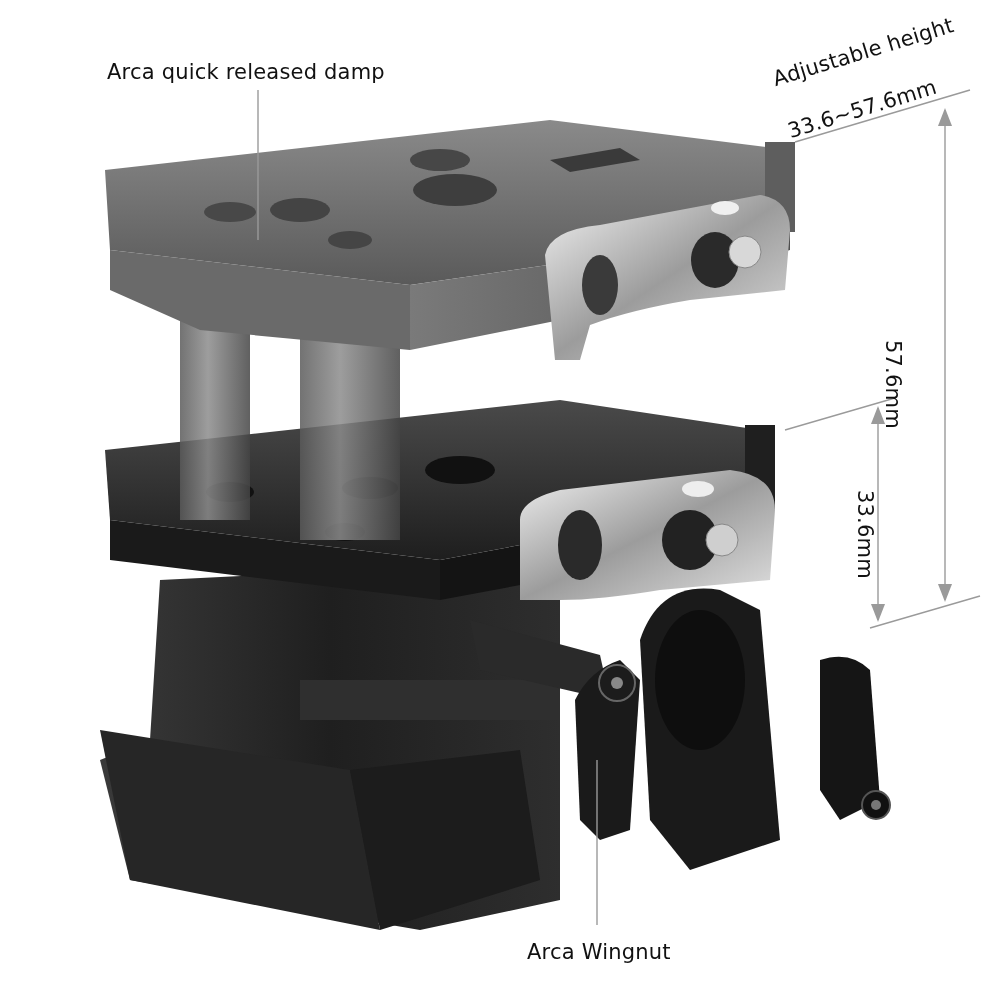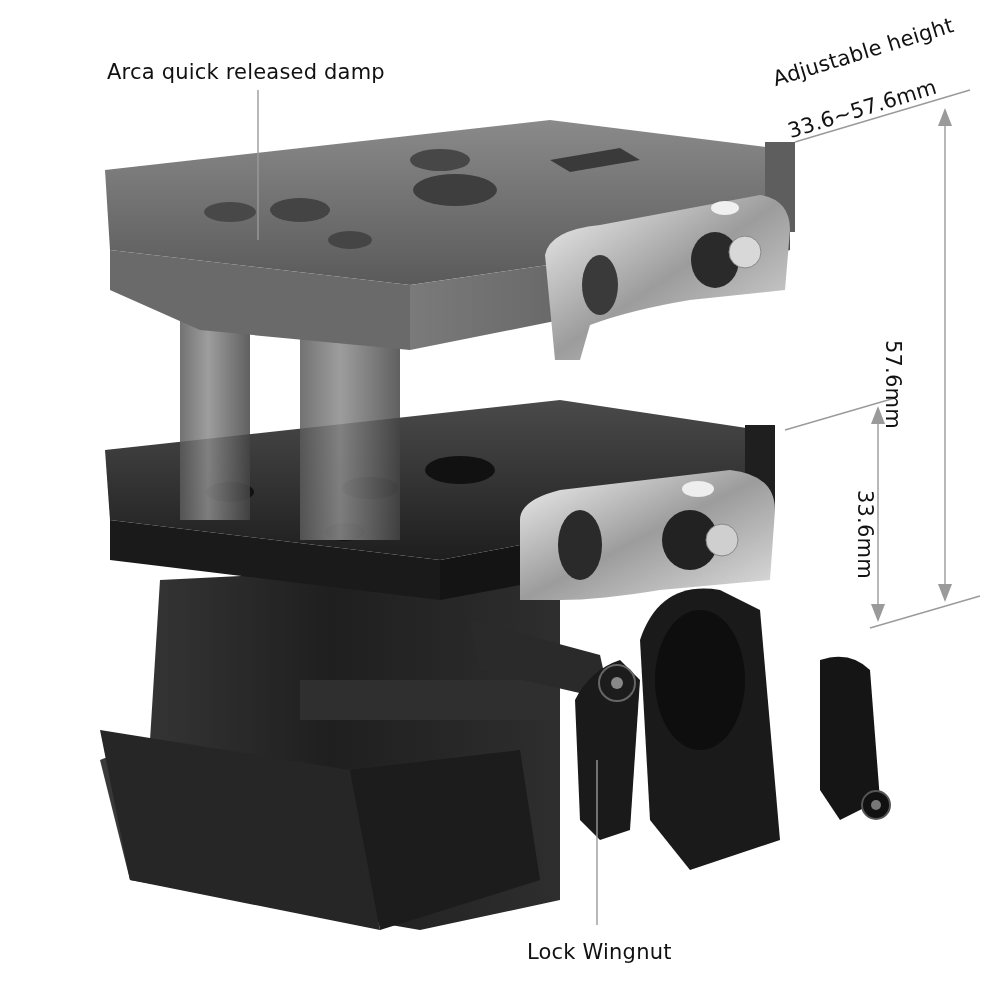--- a/index.html
+++ b/index.html
@@ -131,14 +131,14 @@
       <polygon points="878,406 871,424 885,424"></polygon>
       <polygon points="878,622 871,604 885,604"></polygon>
     </g>
   </svg>
 
   <div class="label lbl-arca">Arca quick released damp</div>
   <div class="label lbl-adj">Adjustable height</div>
   <div class="label lbl-range">33.6~57.6mm</div>
   <div class="label lbl-576">57.6mm</div>
   <div class="label lbl-336">33.6mm</div>
-  <div class="label lbl-wing">Lock Wingnut</div>
+  <div class="label lbl-wing">Arca Wingnut</div>
 </div>
 
 </body></html>

